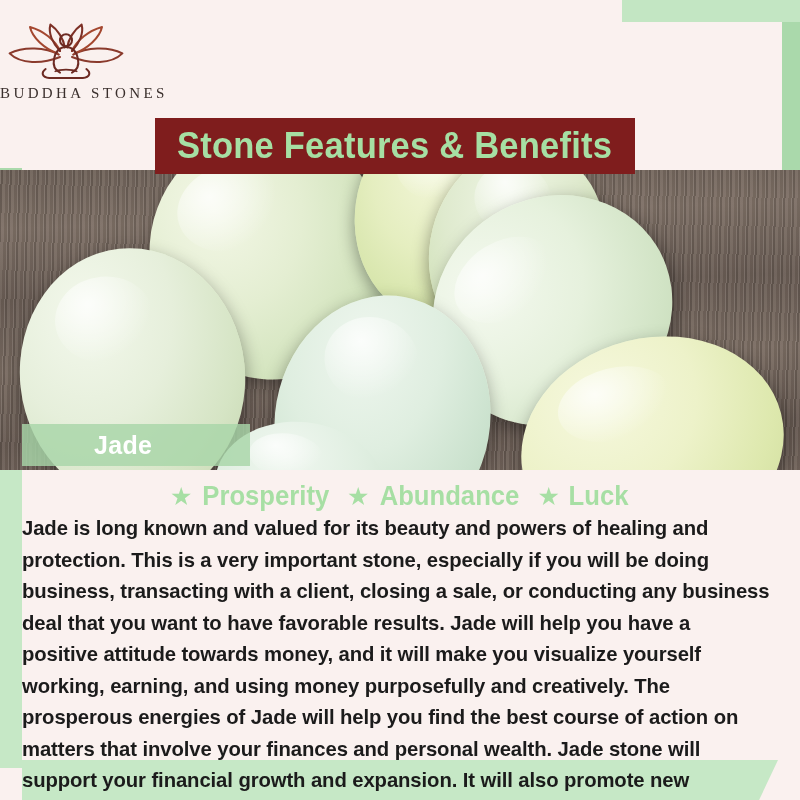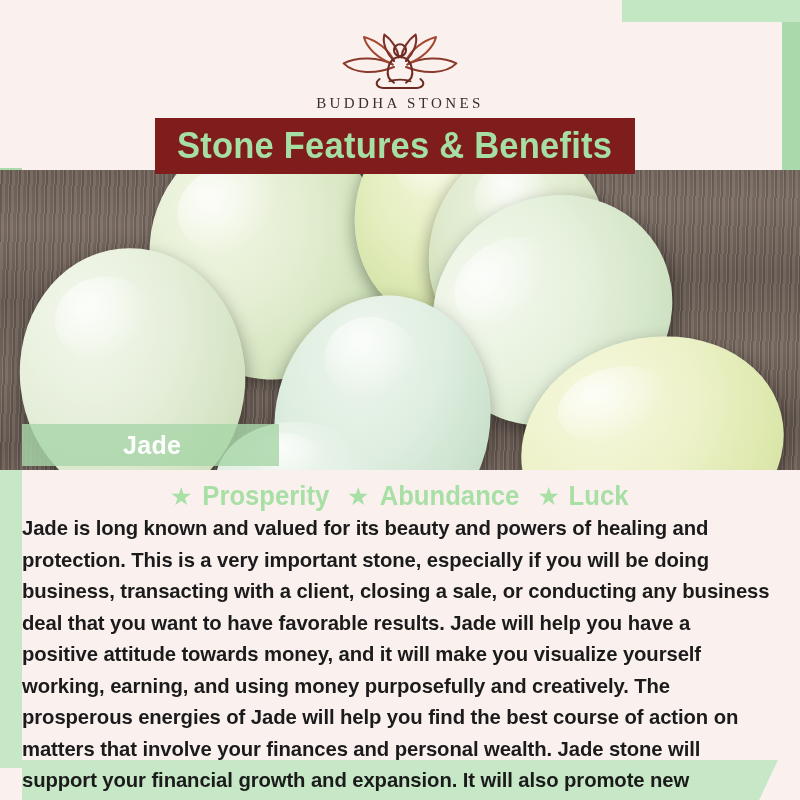--- a/index.html
+++ b/index.html
@@ -18,22 +18,22 @@
   .deco-left-strip{top:168px;left:0;width:22px;height:300px;background:#aad9ab;}
   .deco-left-strip2{top:468px;left:0;width:22px;height:300px;background:#c6e8c6;}
   .deco-bottom{
     position:absolute;left:22px;bottom:0;width:756px;height:40px;
     background:#c6e8c6;
     clip-path:polygon(0 0, 100% 0, 97.5% 100%, 0 100%);
   }
 
   
   .header{position:absolute;top:0;left:0;right:0;height:118px;
-          display:flex;flex-direction:column;align-items:center;justify-content:flex-start;
-          padding-top:32px;box-sizing:border-box;z-index:4;}
+          display:flex;flex-direction:column;align-items:flex-start;justify-content:flex-start;
+          padding-top:22px;box-sizing:border-box;z-index:4;}
   .logo-mark{width:132px;height:58px;display:block;}
   .logo-word{
     margin-top:5px;
     font-family:"Liberation Serif",serif;
     font-size:15px;letter-spacing:3.4px;color:#3a2f2c;
     font-weight:400;white-space:nowrap;
   }
 
   
   .title-banner{
@@ -90,21 +90,21 @@
   .s8{left:520px;top:168px;width:265px;height:215px;transform:rotate(-14deg);
       background:radial-gradient(ellipse at 34% 24%,#f6f8de 0%,#edf2c9 40%,#dde8ad 72%,#cbd998 100%);
       box-shadow:0 7px 18px rgba(0,0,0,.38);}
   .s9{left:215px;top:252px;width:170px;height:130px;transform:rotate(6deg);
       background:radial-gradient(ellipse at 40% 28%,#f0f7f0,#dfeee0 55%,#cbe2ce 100%);}
 
   
   .jade-band{
     position:absolute;top:424px;left:22px;width:228px;height:42px;
     background:rgba(168,214,168,.82);z-index:6;
-    display:flex;align-items:center;padding-left:29px;
+    display:flex;align-items:center;
   }
   .jade-text{
     margin-left:72px;color:#ffffff;font-weight:bold;font-size:25px;
     letter-spacing:.3px;font-family:"Liberation Sans",sans-serif;
   }
 
   
   .benefits{
     position:absolute;top:478px;left:0;width:800px;height:36px;z-index:6;
     display:flex;align-items:center;justify-content:center;gap:14px;

